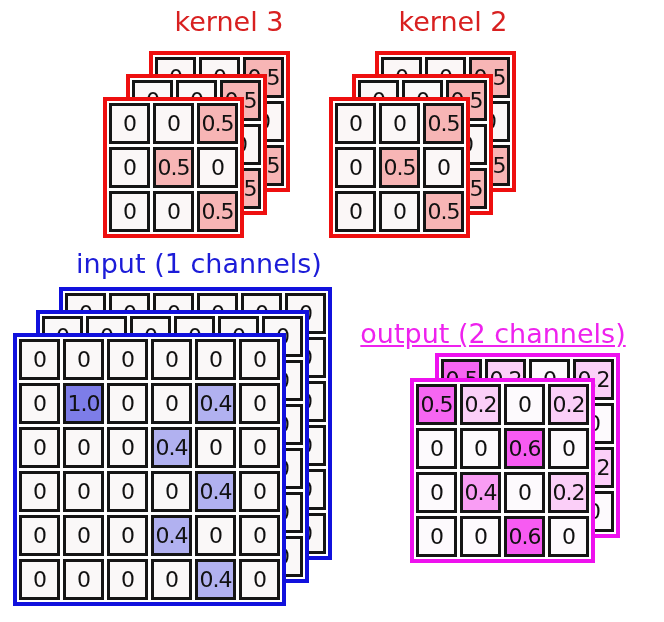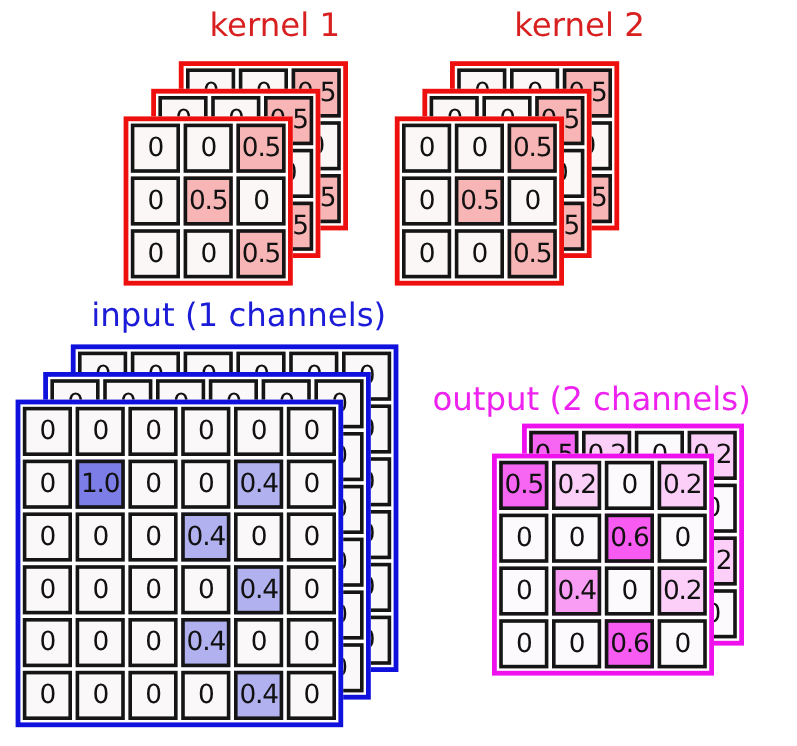--- a/index.html
+++ b/index.html
@@ -45,35 +45,35 @@
     transform: translateX(-50%);
     font-size: 27px;
     white-space: nowrap;
     line-height: 1;
   }
 
   
   #title-kernel1 { left: 229px; top: 8px;  }
   #title-kernel2 { left: 453px; top: 8px;  }
   #title-input   { left: 199px; top: 250px; }
-  #title-output  { left: 493px; top: 320px; }
+  #title-output  { left: 493px; top: 320px; text-decoration: underline; }
 
   #stack-kernel1 { left: 103px; top: 51px;  width: 187px; height: 187px; }
   #stack-kernel2 { left: 329px; top: 51px;  width: 187px; height: 187px; }
   #stack-input   { left: 13px;  top: 287px; width: 319px; height: 319px; }
   #stack-output  { left: 410px; top: 353px; width: 210px; height: 210px; }
 </style>
 </head>
 <body>
 
 <div class="canvas">
 
-  <div class="title" id="title-kernel1" style="color: rgb(216, 32, 32);">kernel 1</div>
-
-  <div class="title" id="title-kernel2" style="color: rgb(216, 32, 32); margin-left: 30px;">kernel 2</div>
+  <div class="title" id="title-kernel1" style="color: rgb(216, 32, 32);">kernel 3</div>
+
+  <div class="title" id="title-kernel2" style="color: rgb(216, 32, 32);">kernel 2</div>
 
   <div class="title" id="title-input" style="color: rgb(28, 28, 216);">input (1 channels)</div>
 
   <div class="title" id="title-output" style="color: rgb(238, 34, 238);">output (2 channels)</div>
 
   <div class="stack" id="stack-kernel1">
       <div class="layer" style="border-color: rgb(238, 15, 15); left: 46px; top: 0px;">
         <div class="grid" style="grid-template-columns: repeat(3, 41px);">
           <div class="cell" style="background: rgb(251, 247, 247);">0</div>
           <div class="cell" style="background: rgb(251, 247, 247);">0</div>

